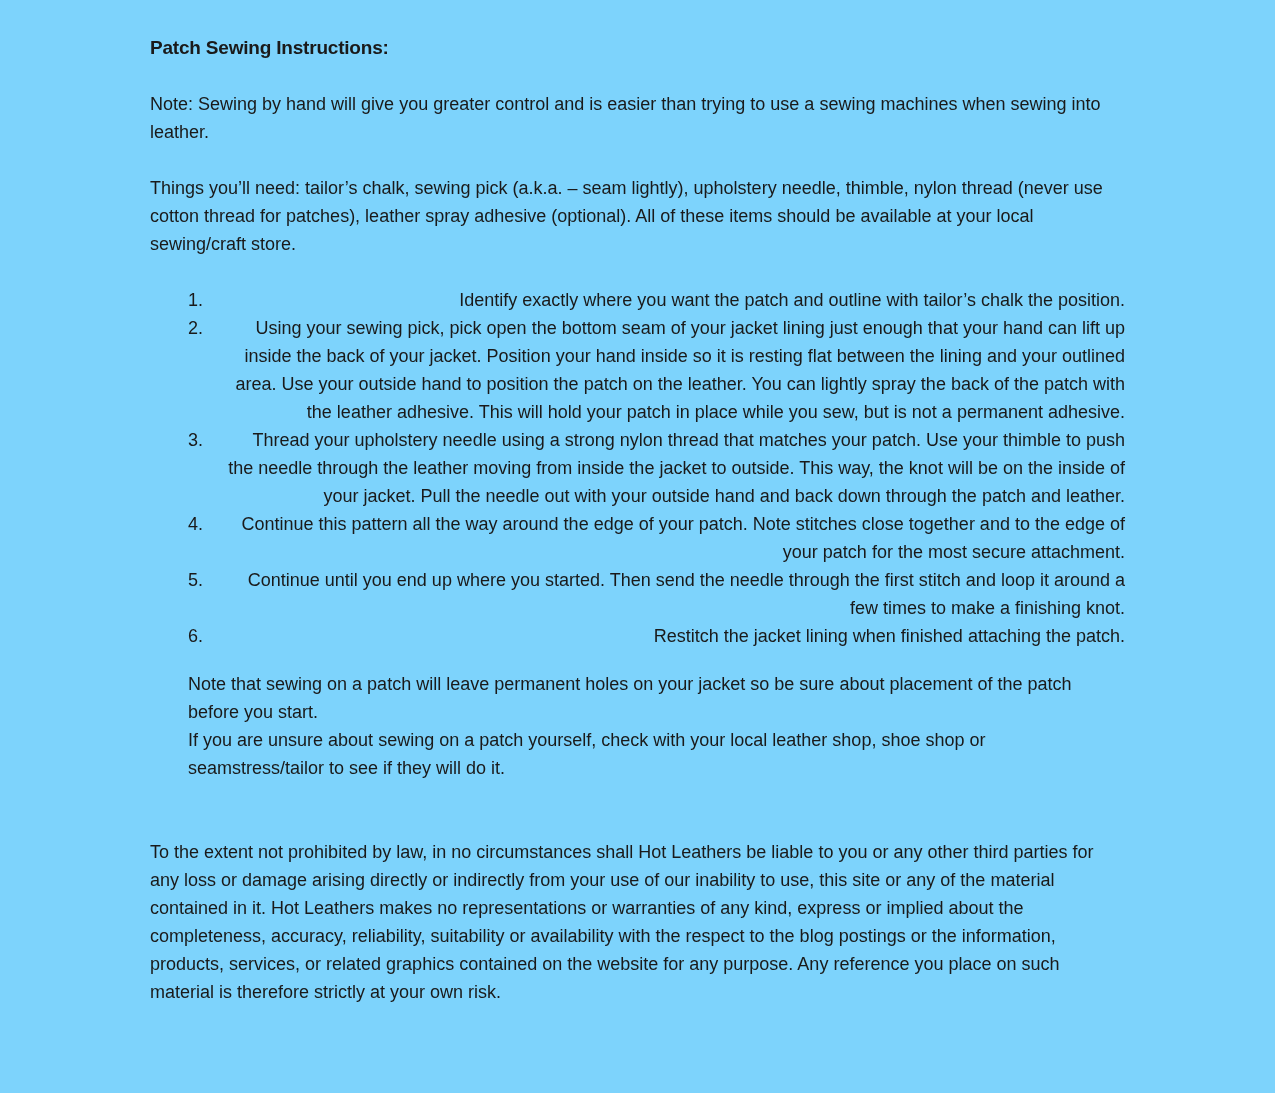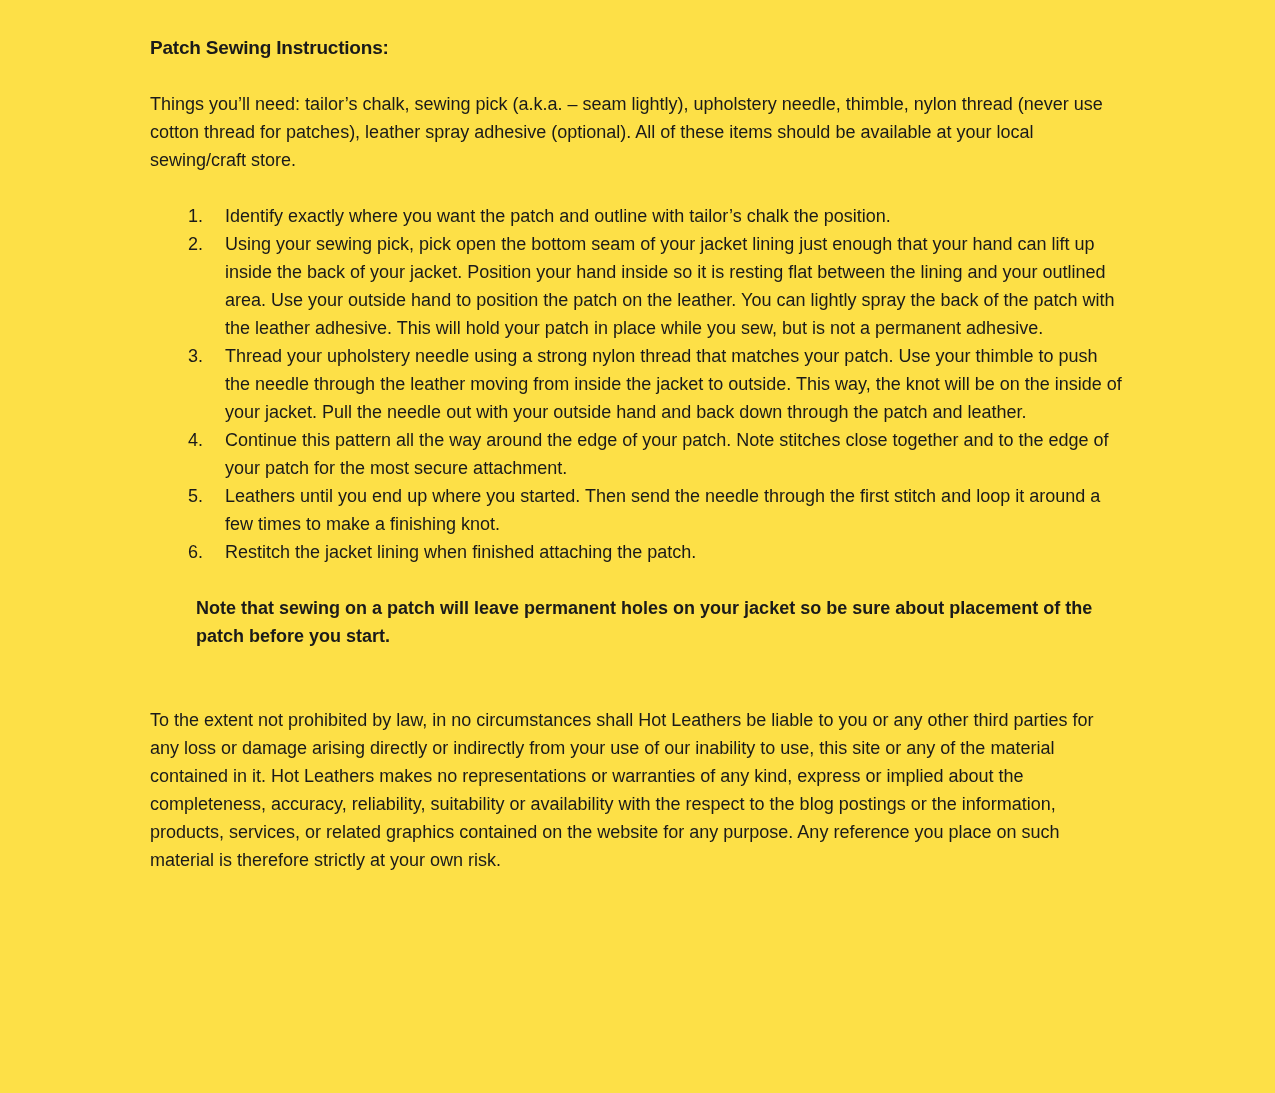--- a/index.html
+++ b/index.html
@@ -5,83 +5,85 @@
   html, body {
     margin: 0;
     padding: 0;
     background: #ffffff;
   }
   .page {
     position: relative;
     width: 1275px;
     height: 1093px;
     box-sizing: border-box;
-    background: #fde047;
+    background: #7dd3fc;
     color: #1a1a1a;
     font-family: "Liberation Sans", sans-serif;
     font-size: 18px;
     line-height: 28px;
     padding: 34px 150px 0 150px;
     overflow: hidden;
   }
   .doc-title {
     font-size: 19px;
     font-weight: bold;
     letter-spacing: -0.2px;
     line-height: 28px;
     margin: 0 0 28px 0;
   }
   .para {
     margin: 0 0 28px 0;
   }
   ol.steps {
     list-style: none;
-    margin: 0 0 28px 0;
+    margin: 0 0 20px 0;
     padding: 0;
     counter-reset: step;
+    text-align: right;
   }
   ol.steps li {
     counter-increment: step;
     position: relative;
     padding-left: 75px;
   }
   ol.steps li::before {
     content: counter(step) ".";
     position: absolute;
     left: 38px;
     top: 0;
   }
   .notes {
     margin: 0 0 28px 38px;
   }
   .notes p {
-    margin: 8px;
-    font-weight: bold;
+    margin: 0;
   }
   .disclaimer {
     margin-top: 56px;
     margin-bottom: 8px;
   }
 </style>
 </head>
 <body>
 
 <div class="page">
   <h1 class="doc-title">Patch Sewing Instructions:</h1>
 
+  <p class="para">Note: Sewing by hand will give you greater control and is easier than trying to use a sewing machines when sewing into leather.</p>
 
   <p class="para">Things you’ll need: tailor’s chalk, sewing pick (a.k.a. – seam lightly), upholstery needle, thimble, nylon thread (never use cotton thread for patches), leather spray adhesive (optional). All of these items should be available at your local sewing/craft store.</p>
 
   <ol class="steps" id="steps-list">
       <li>Identify exactly where you want the patch and outline with tailor’s chalk the position.</li>
       <li>Using your sewing pick, pick open the bottom seam of your jacket lining just enough that your hand can lift up inside the back of your jacket. Position your hand inside so it is resting flat between the lining and your outlined area. Use your outside hand to position the patch on the leather. You can lightly spray the back of the patch with the leather adhesive. This will hold your patch in place while you sew, but is not a permanent adhesive.</li>
       <li>Thread your upholstery needle using a strong nylon thread that matches your patch. Use your thimble to push the needle through the leather moving from inside the jacket to outside. This way, the knot will be on the inside of your jacket. Pull the needle out with your outside hand and back down through the patch and leather.</li>
       <li>Continue this pattern all the way around  the edge of your patch. Note stitches close together and to the edge of your patch for the most secure attachment.</li>
-      <li>Leathers until you end up where you started. Then send the needle through the first stitch and loop it around a few times to make a finishing knot.</li>
+      <li>Continue until you end up where you started. Then send the needle through the first stitch and loop it around a few times to make a finishing knot.</li>
       <li>Restitch the jacket lining when finished attaching the patch.</li>
     </ol>
 
   <div class="notes" id="notes-block">
       <p>Note that sewing on a patch will leave permanent holes on your jacket so be sure about placement of the patch before you start.</p>
+      <p>If you are unsure about sewing on a patch yourself, check with your local leather shop, shoe shop or seamstress/tailor to see if they will do it.</p>
     </div>
 
   <p class="para disclaimer">To the extent not prohibited by law, in no circumstances shall Hot Leathers be liable to you or any other third parties for any loss or damage arising directly or indirectly from your use of our inability to use, this site or any of the material contained in it. Hot Leathers makes no representations or warranties of any kind, express or implied about the completeness, accuracy, reliability, suitability or availability with the respect to the blog postings or the information, products, services, or related graphics contained on the website for any purpose. Any reference you place on such material is therefore strictly at your own risk.</p>
 </div>
 
 </body></html>

